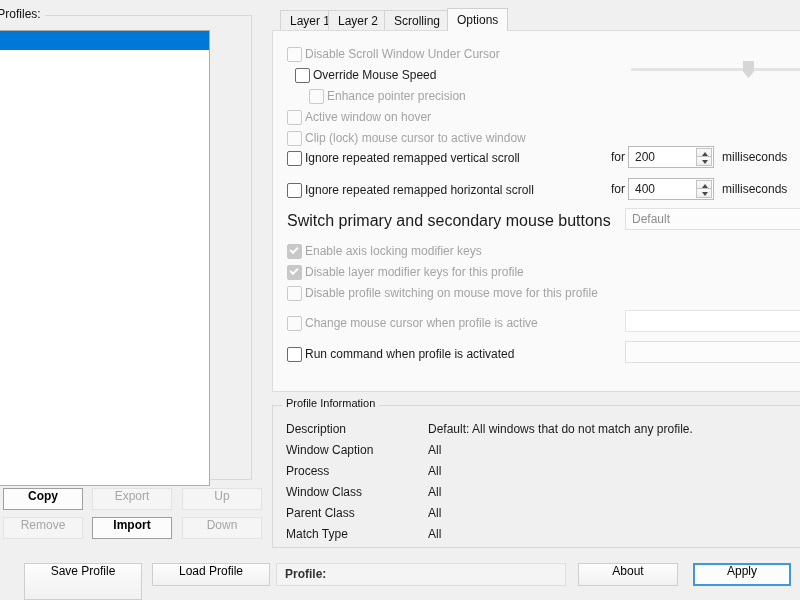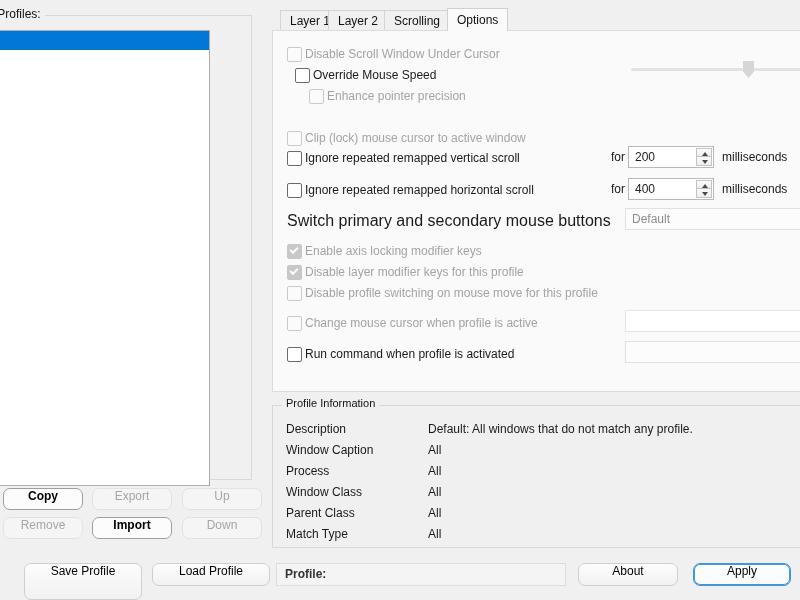--- a/index.html
+++ b/index.html
@@ -42,21 +42,21 @@
     padding-left: 4px;
     font-size: 12px;
     white-space: nowrap; overflow: hidden;
   }
   .list-row.selected { background: #0078d7; color: #fff; }
 
   
   .btn {
     background: linear-gradient(#fdfdfd, #f1f1f1);
     border: 1px solid #cfcfcf;
-    border-radius: 7px;
+    border-radius: 0;
     font-family: "Liberation Sans", sans-serif;
     font-size: 12px;
     color: #000;
     text-align: center;
     padding: 0;
     cursor: pointer;
     white-space: nowrap;
     overflow: hidden;
   }
   .btn.strong { font-weight: bold; border-color: #9e9e9e; background: #fcfcfc; }
@@ -280,20 +280,23 @@
 
     <div class="slider-wrap">
       <div class="slider-track"></div>
       <div class="slider-thumb" style="left: 112px;"></div>
     </div>
 
     <div class="row" style="top:57px; left:36px;">
       <span class="cb dis">Enhance pointer precision</span>
     </div>
 
+    <div class="row" style="top:78px;">
+      <span class="cb dis">Active window on hover</span>
+    </div>
 
     <div class="row" style="top:99px;">
       <span class="cb dis">Clip (lock) mouse cursor to active window</span>
     </div>
 
     <div class="row" style="top:119px;">
       <span class="cb">Ignore repeated remapped vertical scroll</span>
     </div>
     <div class="for-lbl" style="left:338px; top:115px;">for</div>
     <div class="spin" style="left:355px; top:115px;padding-left:8px;">

